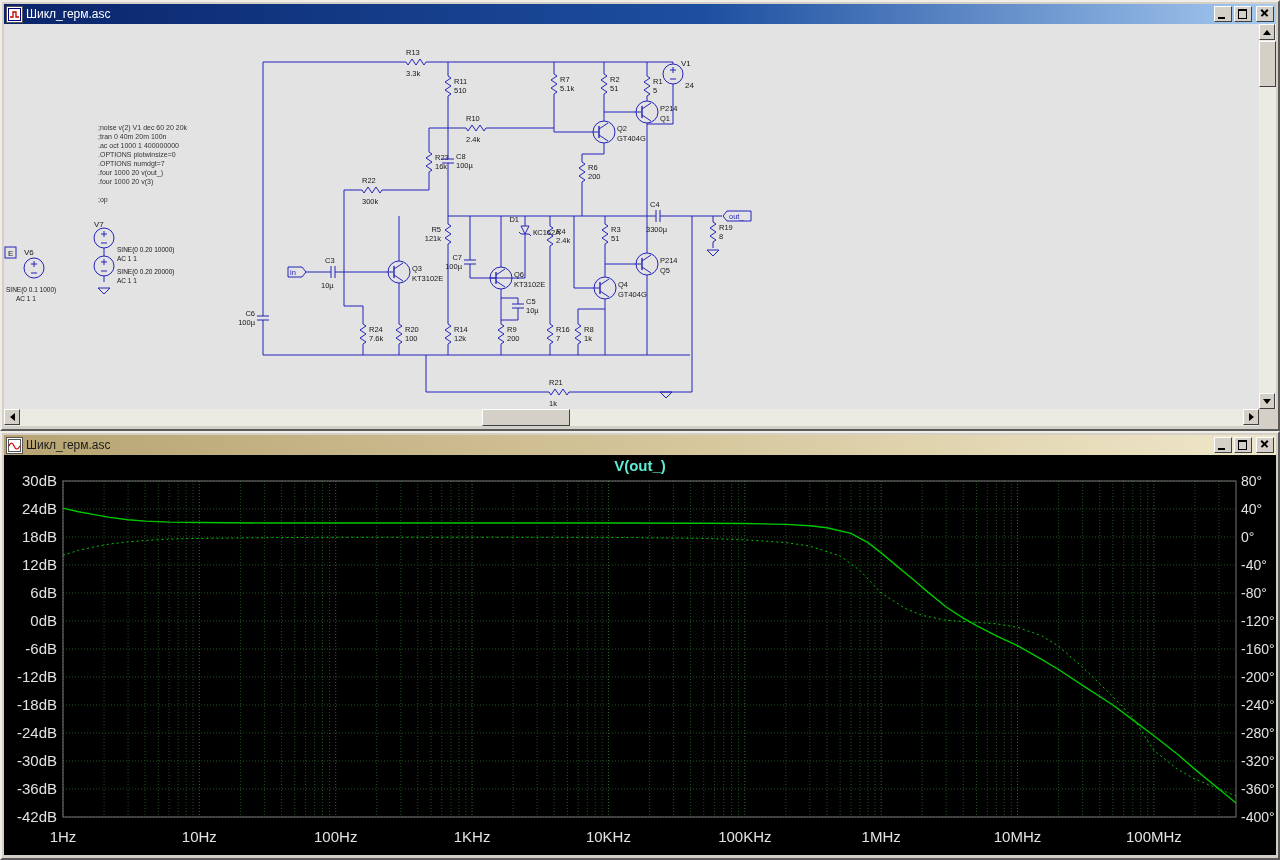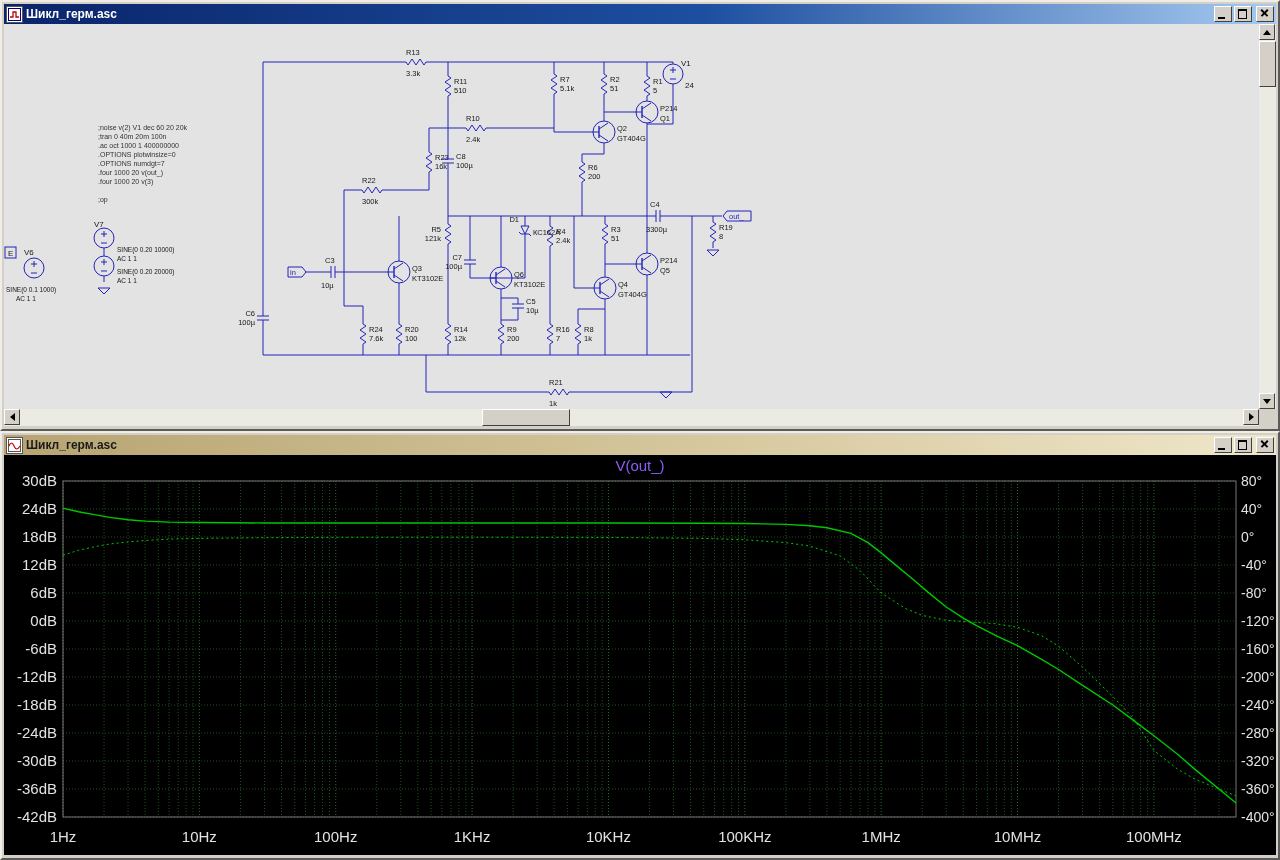--- a/index.html
+++ b/index.html
@@ -3,21 +3,21 @@
 <meta charset="utf-8">
 <style>
   html,body{margin:0;padding:0;}
   body{width:1280px;height:860px;background:#9a9a9a;overflow:hidden;position:relative;
        font-family:"Liberation Sans",sans-serif;}
   .win{position:absolute;left:0;width:1280px;background:#d4d0c8;box-sizing:border-box;
        border:2px solid;border-color:#efede6 #5a5a5a #5a5a5a #efede6;padding:2px;}
   .tbar{height:20px;display:flex;align-items:center;padding:0 2px;gap:3px;}
   .tbar-active{background:linear-gradient(90deg,#0a246a 0%,#1d4fa0 55%,#a6caf0 100%);}
   .tbar-inactive{background:linear-gradient(90deg,#b7a472 0%,#d6c79d 55%,#efe7ca 100%);}
-  .ttext{font-size:12px;font-weight:bold;flex:1;white-space:nowrap;overflow:hidden;}
+  .ttext{font-size:12px;font-weight:normal;flex:1;white-space:nowrap;overflow:hidden;}
   .ttext-a{color:#fff;}
   .ttext-b{color:#1a1a1a;}
   .ticon{width:15px;height:15px;background:#fff;border:1px solid #555;display:flex;align-items:center;justify-content:center;}
   .tbtns{display:flex;gap:2px;}
   .tbtn{width:16px;height:14px;background:#d4d0c8;border:1px solid;border-color:#fff #404040 #404040 #fff;
         position:relative;cursor:pointer;}
   .tbtn.gap{margin-left:2px;}
   .g-min::after{content:"";position:absolute;left:3px;bottom:2px;width:7px;height:2px;background:#000;}
   .g-max::after{content:"";position:absolute;left:3px;top:2px;width:7px;height:7px;border:1px solid #000;border-top-width:2px;}
   .g-close::before,.g-close::after{content:"";position:absolute;left:3px;top:5px;width:9px;height:1.6px;background:#000;}
@@ -34,21 +34,21 @@
   .sbtn{position:absolute;width:16px;height:16px;background:#d4d0c8;border:1px solid;border-color:#fff #404040 #404040 #fff;box-sizing:border-box;display:flex;align-items:center;justify-content:center;}
   .thumb{position:absolute;background:#d4d0c8;border:1px solid;border-color:#fff #404040 #404040 #fff;box-sizing:border-box;}
   .tri{width:0;height:0;}
   .tri-up{border-left:4px solid transparent;border-right:4px solid transparent;border-bottom:5px solid #000;}
   .tri-dn{border-left:4px solid transparent;border-right:4px solid transparent;border-top:5px solid #000;}
   .tri-lf{border-top:4px solid transparent;border-bottom:4px solid transparent;border-right:5px solid #000;}
   .tri-rt{border-top:4px solid transparent;border-bottom:4px solid transparent;border-left:5px solid #000;}
   .corner{position:absolute;right:0;bottom:0;width:17px;height:17px;background:#d4d0c8;}
   
   #plot-content{height:400px;background:#000;}
-  #trace-title{position:absolute;left:0;right:0;top:2px;text-align:center;color:#8b5cf6;font-size:15px;}
+  #trace-title{position:absolute;left:0;right:0;top:2px;text-align:center;color:#5eead4;font-size:15px;font-weight:bold;}
   #plot-svg{position:absolute;left:0;top:0;}
   svg text{font-family:"Liberation Sans",sans-serif;}
 </style>
 </head>
 <body>
 
 <div class="win" style="top:0;height:431px;">
   <div class="tbar tbar-active">
     <span class="ticon">
       <svg width="13" height="13" viewBox="0 0 13 13">

